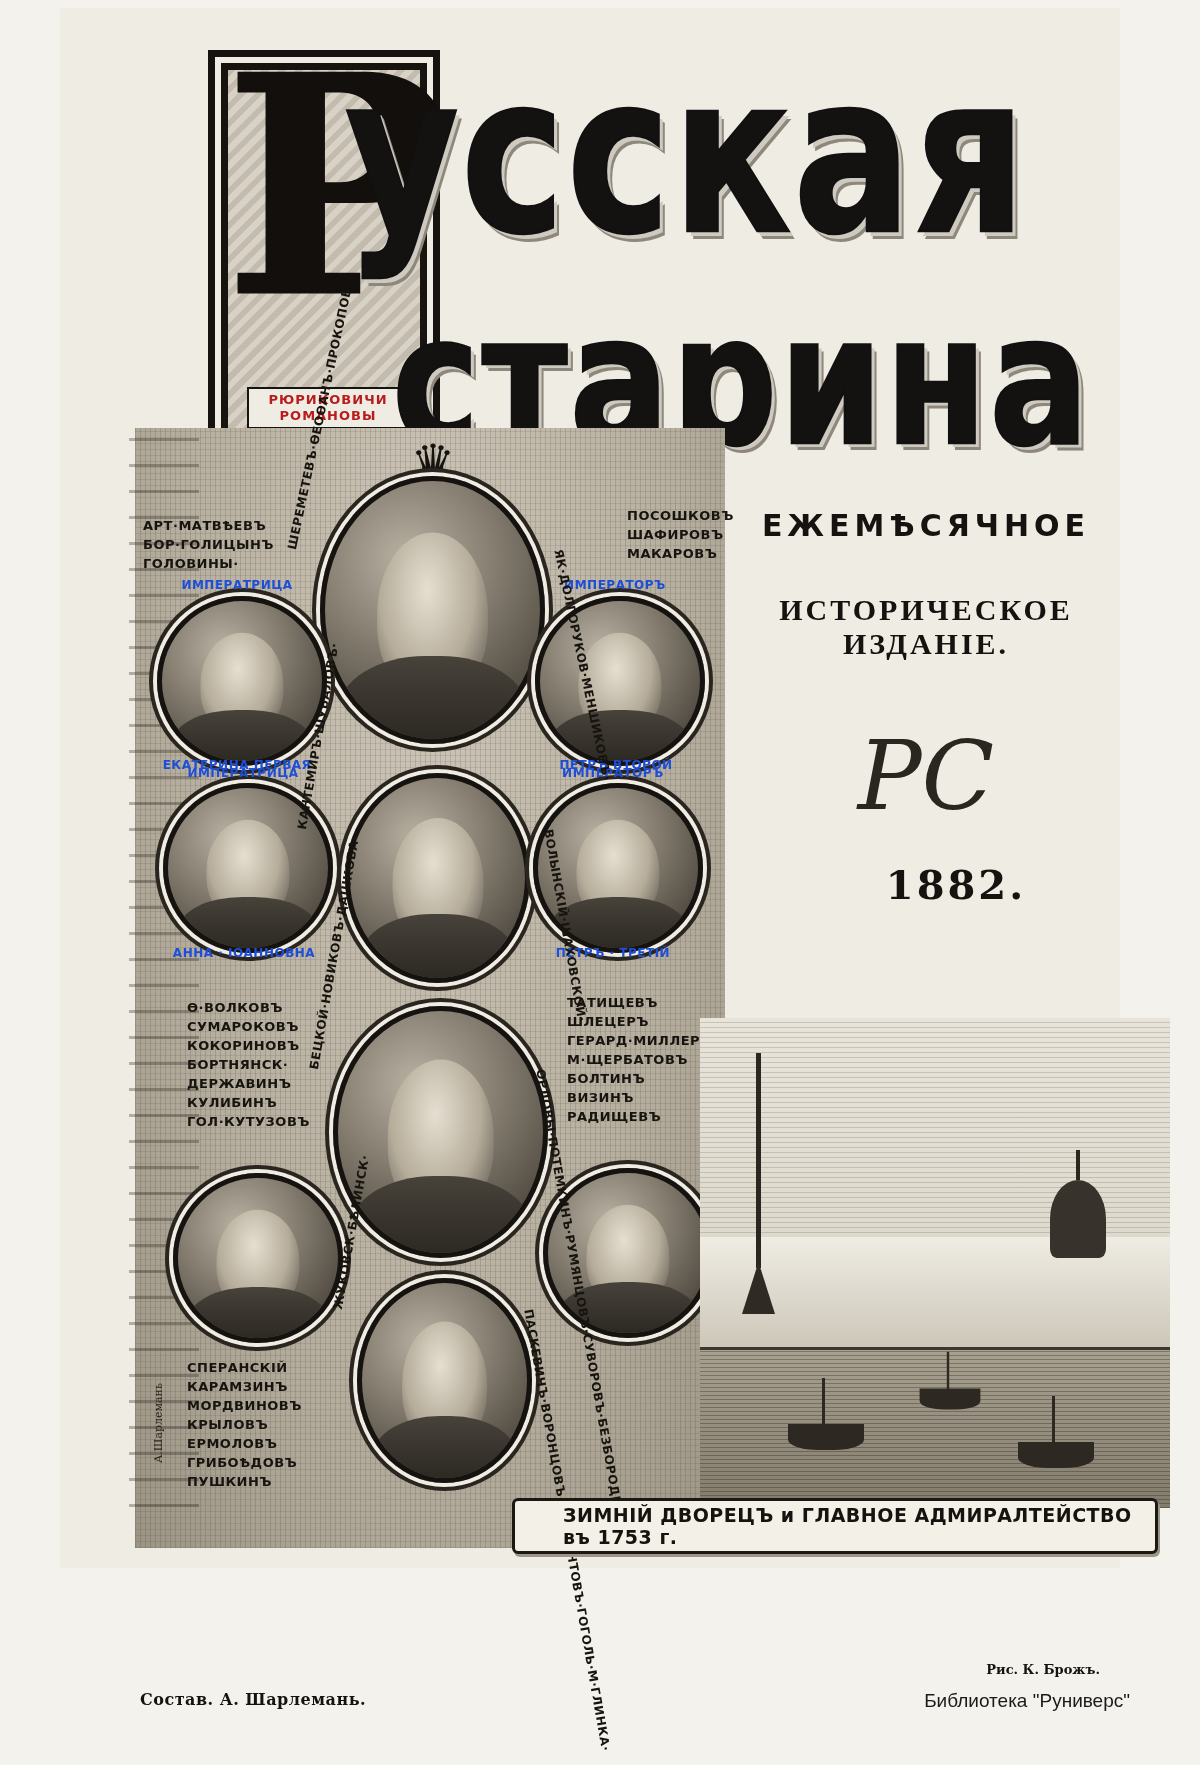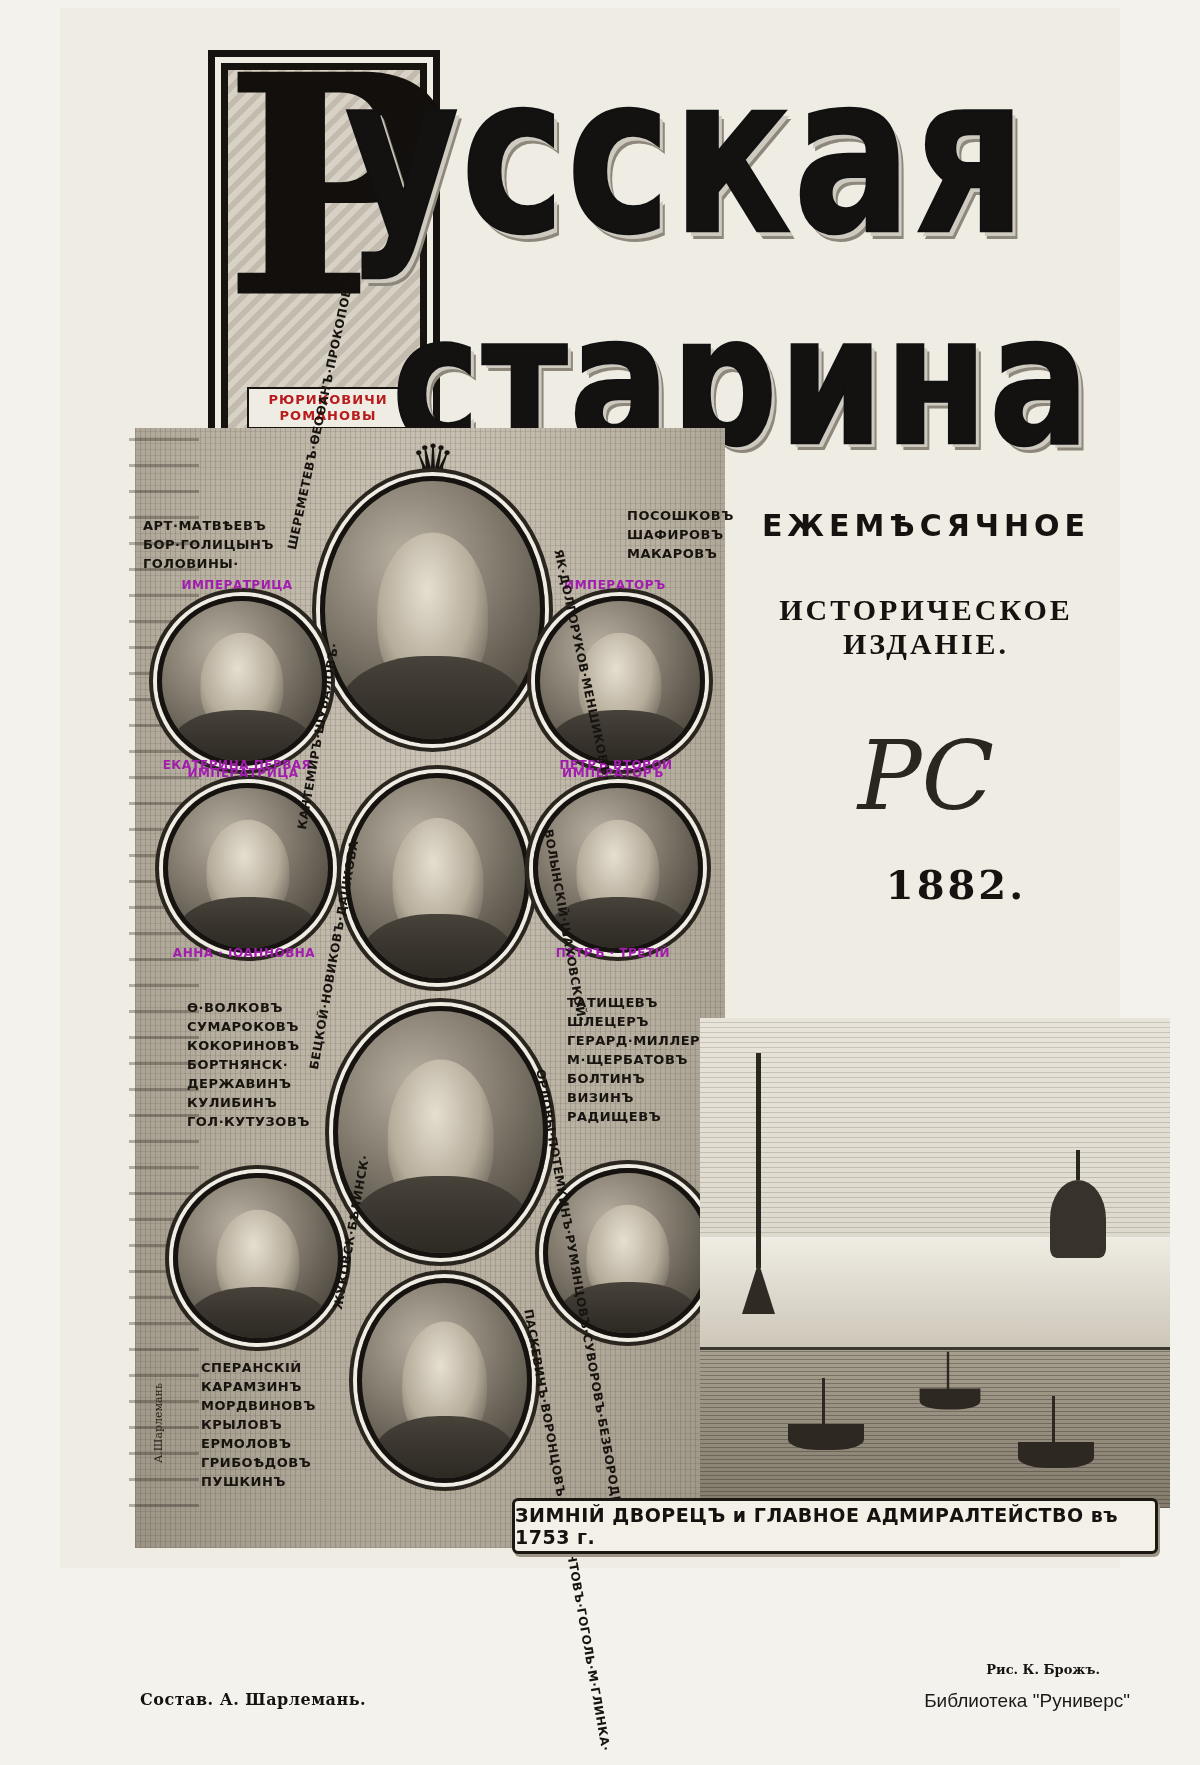--- a/index.html
+++ b/index.html
@@ -193,21 +193,21 @@
     transform: translateX(-50%);
     border-radius: 46% 46% 0 0;
     background: linear-gradient(180deg, #47423a 0%, #211e19 100%);
   }
   .med-label {
     position: absolute;
     font-family: "DejaVu Sans", sans-serif;
     font-size: 12px;
     font-weight: bold;
     letter-spacing: 0.5px;
-    color: #a21caf;
+    color: #1d4ed8;
     text-align: center;
     white-space: nowrap;
   }
 
   .m-center-top   { left: 185px; top: 48px;  width: 215px; height: 258px; }
   .m-left-1       { left: 22px;  top: 168px; width: 160px; height: 160px; }
   .m-right-1      { left: 400px; top: 168px; width: 160px; height: 160px; }
   .m-center-2     { left: 210px; top: 345px; width: 175px; height: 200px; }
   .m-left-2       { left: 28px;  top: 355px; width: 160px; height: 160px; }
   .m-right-2      { left: 398px; top: 355px; width: 160px; height: 160px; }
@@ -224,21 +224,21 @@
     line-height: 19px;
     letter-spacing: 0.5px;
     color: #17140f;
     white-space: pre-line;
     text-align: left;
   }
   .nl-topleft  { left: 8px;   top: 88px;  }
   .nl-topright { left: 492px; top: 78px;  }
   .nl-midleft  { left: 52px;  top: 570px; }
   .nl-midright { left: 432px; top: 565px; }
-  .nl-botleft  { left: 52px;  top: 930px; padding-left: 14px; }
+  .nl-botleft  { left: 52px;  top: 930px; }
 
   .arc-label {
     position: absolute;
     font-family: "DejaVu Sans", sans-serif;
     font-size: 12px;
     font-weight: bold;
     color: #17140f;
     letter-spacing: 0.5px;
     white-space: nowrap;
   }
@@ -360,20 +360,21 @@
     align-items: center;
     justify-content: center;
     box-shadow: 2px 3px 0 #9c9588;
   }
   .banner span {
     font-family: "DejaVu Sans", sans-serif;
     font-size: 19px;
     font-weight: bold;
     letter-spacing: 0.5px;
     color: #15120f;
+    padding-left: 48px;
   }
 
   
   .credit-left {
     position: absolute;
     left: 140px;
     top: 1690px;
     font-family: "DejaVu Serif", serif;
     font-size: 16px;
     font-weight: bold;

